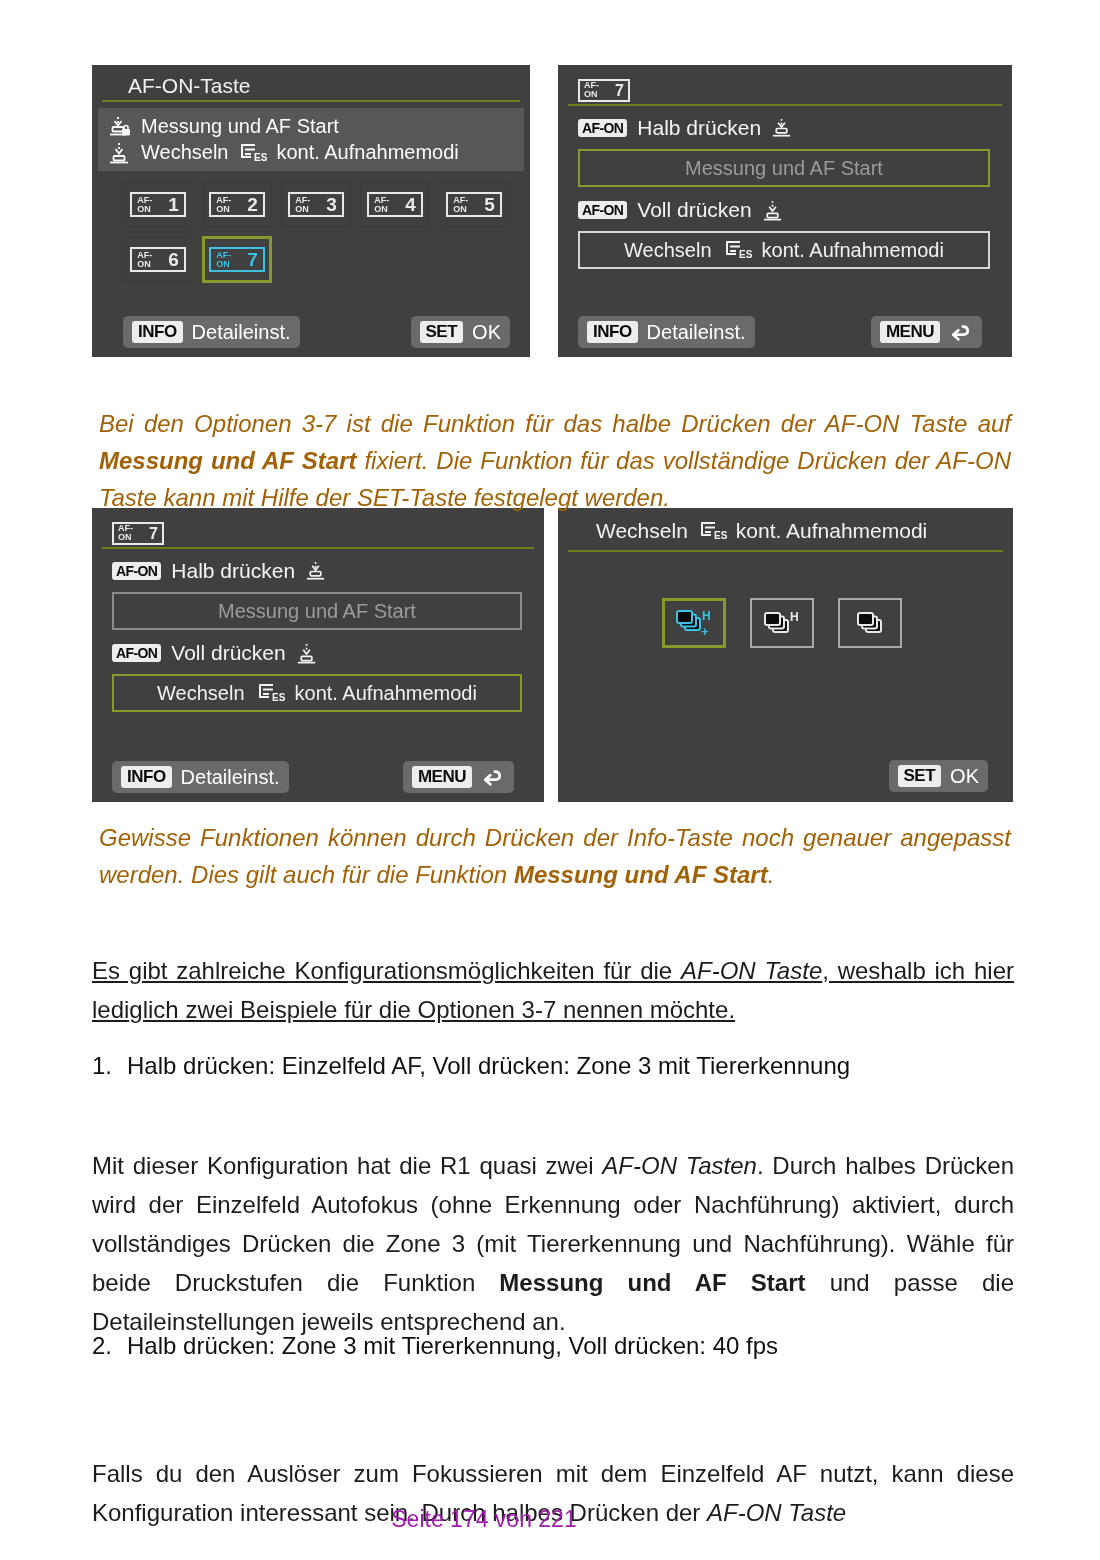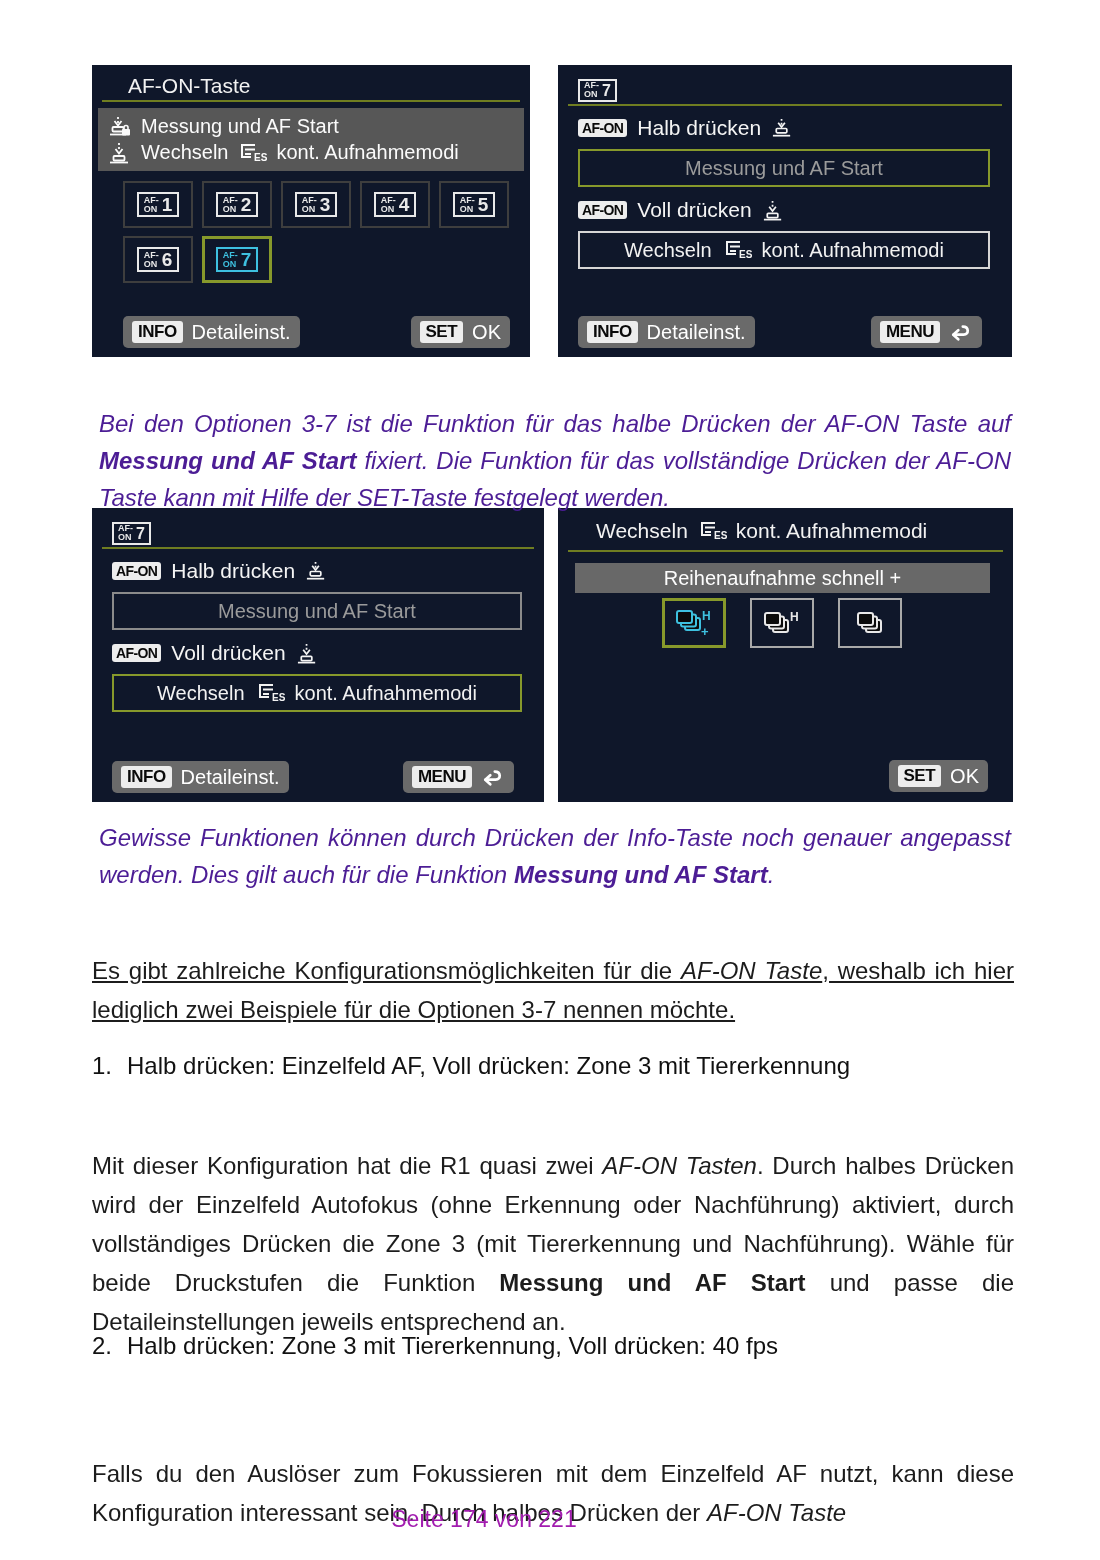--- a/index.html
+++ b/index.html
@@ -5,21 +5,21 @@
   html,body{margin:0;padding:0;}
   body{
     width:1100px;height:1560px;position:relative;background:#ffffff;
     font-family:"Liberation Sans", sans-serif;color:#1c1c1c;overflow:hidden;
   }
   .b{font-weight:bold}
   .i{font-style:italic}
 
   
   .screen{
-    position:absolute;background:#0f172a;color:#efefef;
+    position:absolute;background:#404040;color:#efefef;
     font-family:"Liberation Sans", sans-serif;
   }
   .s1{left:92px;top:65px;width:438px;height:292px;}
   .s2{left:558px;top:65px;width:454px;height:292px;}
   .s3{left:92px;top:508px;width:452px;height:294px;}
   .s4{left:558px;top:508px;width:455px;height:294px;}
 
   .s-title{position:absolute;left:36px;top:9px;font-size:21px;color:#f2f2f2;}
   .underline{position:absolute;left:10px;right:10px;height:2px;background:#6f7d21;}
 
@@ -27,21 +27,21 @@
     position:absolute;left:6px;right:6px;top:43px;height:63px;background:#575757;
     display:flex;flex-direction:column;justify-content:center;gap:2px;padding-left:10px;box-sizing:border-box;
   }
   .info-line{display:flex;align-items:center;gap:9px;font-size:20px;color:#fbfbfb;white-space:nowrap;}
 
   .cell{
     position:absolute;width:70px;height:47px;border:2px solid #3e3e3e;
     display:flex;align-items:center;justify-content:center;box-sizing:border-box;
   }
   .cell.sel{border:3px solid #87992b;}
-  .afbadge{display:inline-flex;align-items:center;gap:3px;border:2px solid #e9e9e9;padding:1px 5px;color:#e9e9e9;}
+  .afbadge{display:inline-flex;align-items:center;gap:16px;border:2px solid #e9e9e9;padding:1px 5px;color:#e9e9e9;}
   .afbadge .stack{display:flex;flex-direction:column;font-size:9px;line-height:9px;font-weight:bold;}
   .afbadge .num{font-size:19px;font-weight:bold;line-height:19px;}
   .cell.sel .afbadge{border-color:#3ec1e0;color:#3ec1e0;}
 
   .key-btn{
     position:absolute;height:32px;background:#6a6a6a;border-radius:5px;
     display:flex;align-items:center;gap:9px;padding:0 9px;font-size:20px;color:#fff;box-sizing:border-box;
   }
   .key-pill{background:#ededed;color:#0a0a0a;font-weight:bold;border-radius:3px;padding:1px 6px;font-size:17px;letter-spacing:-0.5px;}
   .btn-info{left:31px;bottom:9px;}
@@ -70,21 +70,21 @@
   .mode-box{
     width:64px;height:50px;border:2px solid #a9a9a9;display:flex;align-items:center;justify-content:center;box-sizing:border-box;color:#e8e8e8;
   }
   .mode-box.sel{border:3px solid #87992b;color:#3ec1e0;}
 
   .icon{display:inline-flex;align-items:center;}
 
   
   .note{
     position:absolute;left:99px;width:912px;font-style:italic;font-size:24px;line-height:37px;
-    text-align:justify;color:#4c1d95;
+    text-align:justify;color:#a16207;
   }
   .note1{top:381px;}
   .note2{top:795px;}
   .para{
     position:absolute;left:92px;width:922px;font-size:24px;line-height:39px;text-align:justify;color:#1c1c1c;
   }
   .para1{top:927px;text-decoration:underline;}
   .para2{top:1122px;}
   .para3{top:1430px;}
   .heading{
@@ -384,23 +384,20 @@
             <line x1="8" y1="8.5" x2="18" y2="8.5"></line>
             <line x1="8" y1="13" x2="14" y2="13"></line>
           </g>
           <text x="17" y="20" font-size="10" font-weight="bold" fill="#f2f2f2" font-family="Liberation Sans, sans-serif">ES</text>
         </svg>
     </span>
     <span>kont. Aufnahmemodi</span>
   </div>
   <div class="underline" style="top:42px"></div>
 
-  <div class="graybar">
-    <span>Reihenaufnahme schnell +</span>
-  </div>
 
   <div class="mode-row">
     <div class="mode-box sel">
       <span class="icon">
         <svg width="40" height="32" viewBox="0 0 40 32">
             <g stroke="currentColor" stroke-width="2" fill="#0b0b0b">
               <rect x="11" y="11" width="15" height="12" rx="2"></rect>
               <rect x="7" y="7.5" width="15" height="12" rx="2"></rect>
               <rect x="3" y="4" width="15" height="12" rx="2"></rect>
             </g>

